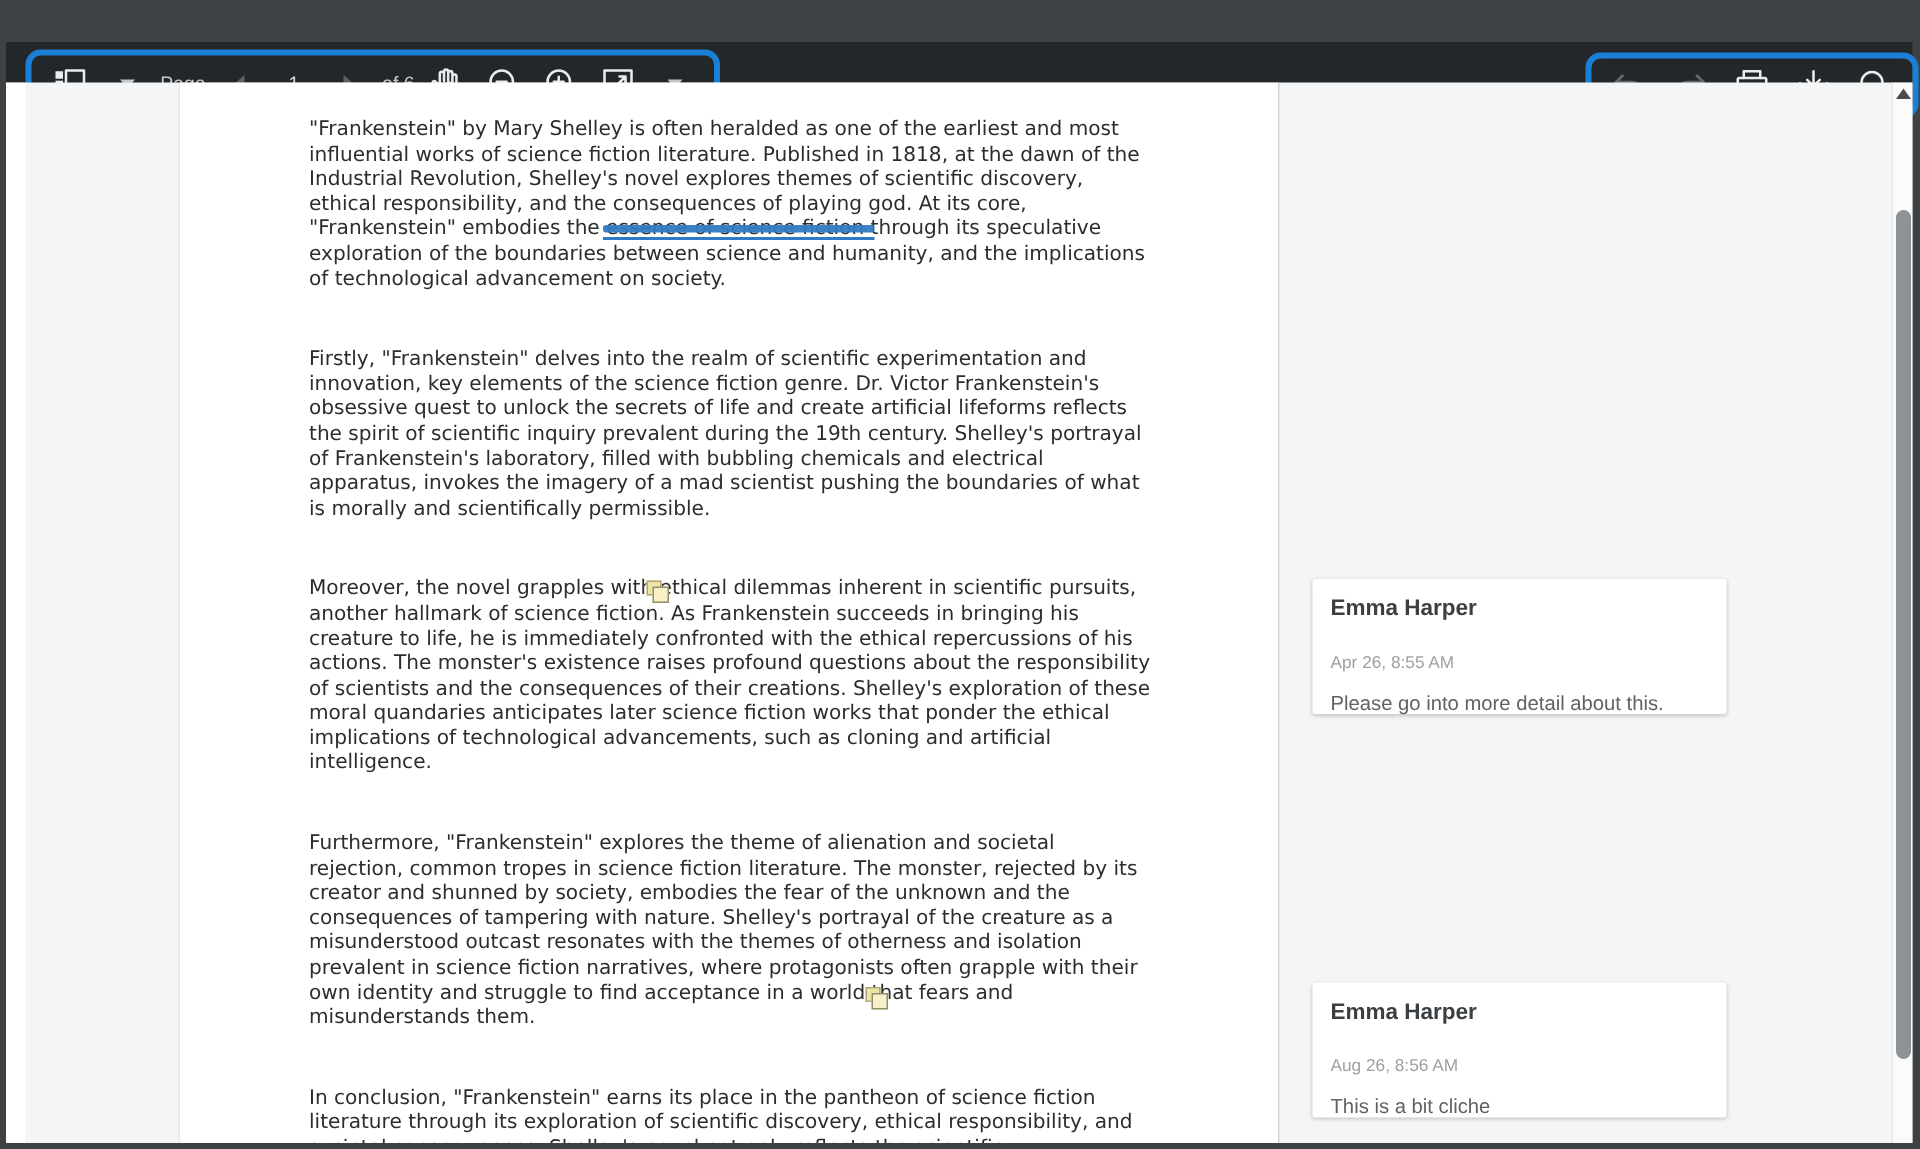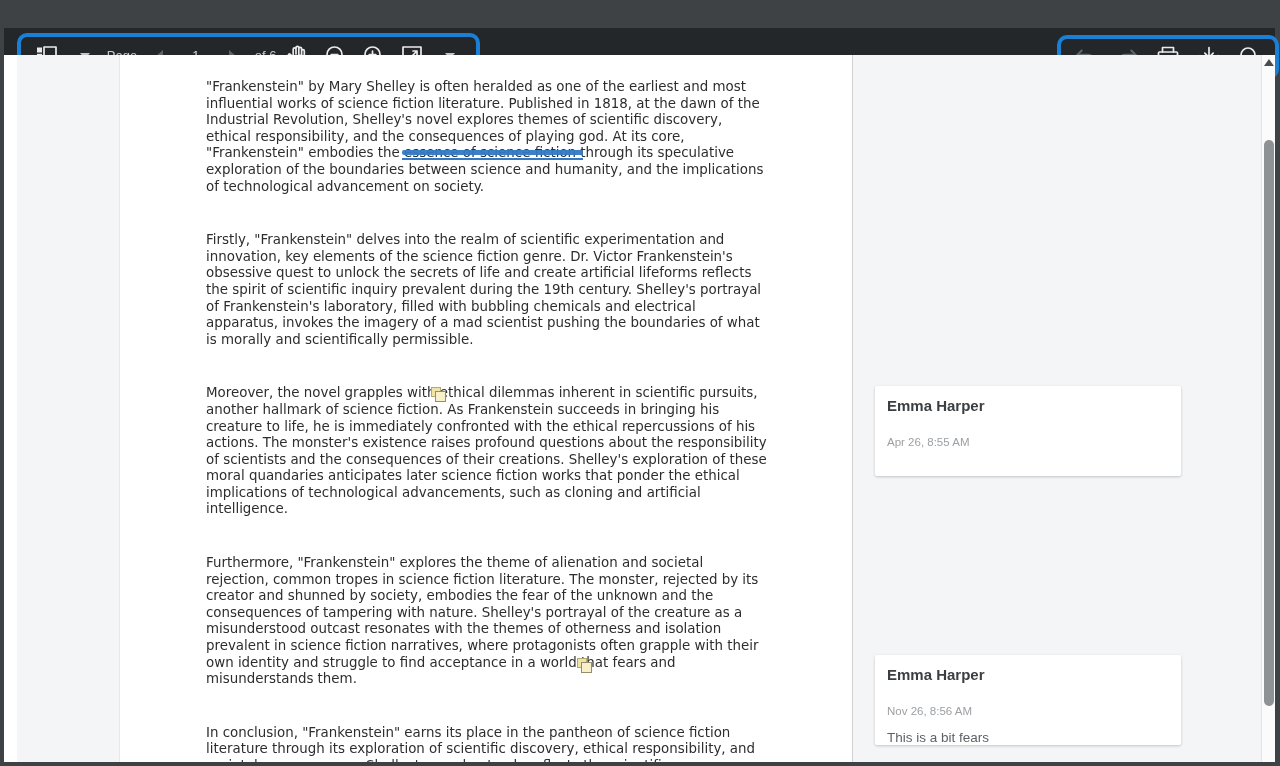--- a/index.html
+++ b/index.html
@@ -68,21 +68,21 @@
   }
 
   .note-icon { position:absolute; width:16px; height:16px; cursor:pointer; }
   .note-back  { position:absolute; left:0; top:0; width:10px; height:10px; background:#f0e5a8; border:1px solid #b3a875; }
   .note-front { position:absolute; left:4px; top:4px; width:11px; height:11px; background:#f8f0c8; border:1px solid #938d68; }
   #note-icon-1 { left:427px; top:332px; }
   #note-icon-2 { left:573px; top:603px; }
 
   
   .comment-card {
-    position:absolute; left:871px; width:306px; height:90px;
+    position:absolute; left:871px; width:276px; height:90px;
     background:#ffffff; border-radius:2px; box-shadow:0 1px 3px rgba(0,0,0,.2);
     padding:11px 12px; cursor:pointer;
   }
   #comment-card-1 { top:331px; }
   #comment-card-2 { top:600px; }
   .comment-author { font-size:15px; font-weight:bold; color:#3b3f42; line-height:18px; }
   .comment-time   { font-size:11.5px; color:#9da0a3; margin-top:21px; }
   .comment-body   { font-size:13.5px; color:#5f6367; margin-top:13px; }
 
   
@@ -238,25 +238,26 @@
       <div class="note-front"></div>
     </div>
     <div id="note-icon-2" class="note-icon">
       <div class="note-back"></div>
       <div class="note-front"></div>
     </div>
 
     <div id="comment-card-1" class="comment-card">
       <div class="comment-author">Emma Harper</div>
       <div class="comment-time">Apr 26, 8:55 AM</div>
+      <div class="comment-body">Please go into more detail about this.</div>
     </div>
     <div id="comment-card-2" class="comment-card">
       <div class="comment-author">Emma Harper</div>
-      <div class="comment-time">Nov 26, 8:56 AM</div>
-      <div class="comment-body">This is a bit fears</div>
+      <div class="comment-time">Aug 26, 8:56 AM</div>
+      <div class="comment-body">This is a bit cliche</div>
     </div>
 
     <div id="scrollbar">
       <div id="scroll-up-arrow"></div>
       <div id="scroll-thumb"></div>
     </div>
   </div>
 
 </div>
 

